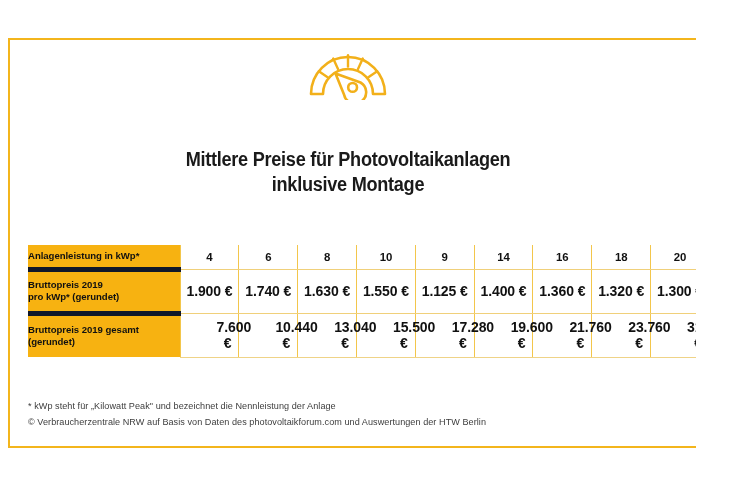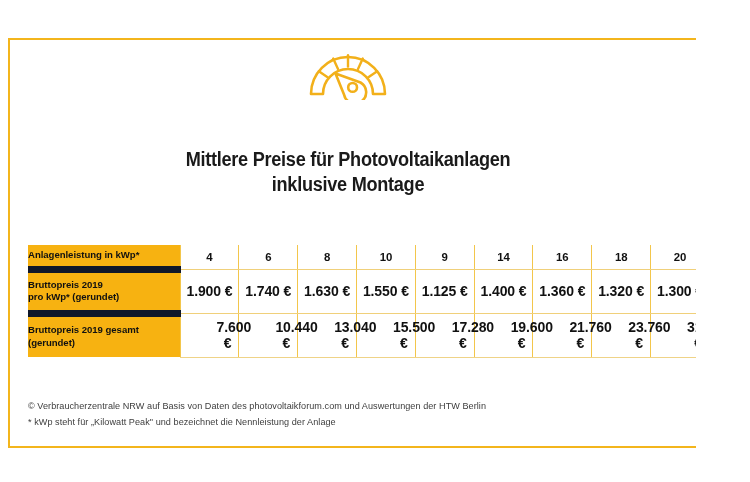--- a/index.html
+++ b/index.html
@@ -78,21 +78,21 @@
   
   td.lbl {
     width: 152px;
     background: #F7B211;
     color: #111111;
     font-weight: bold;
     font-size: 9.6px;
     line-height: 12.5px;
     letter-spacing: -0.05px;
     padding: 4px 0 4px 9px;
-    border-top: 7px solid #0f172a;
+    border-top: 5px solid #0f172a;
     border-bottom: 2px solid #ffffff;
     white-space: pre-line;
   }
   tr.head td.lbl { border-top: 0; }
   tr.last td.lbl { border-bottom: 0; }
   
   td.val {
     width: 58.8px;
     text-align: center;
     font-size: 14px;
@@ -189,17 +189,17 @@
           <td class="val">19.600 €</td>
           <td class="val">21.760 €</td>
           <td class="val">23.760 €</td>
           <td class="val lastcol">31.653 €</td>
         </tr>
       </tbody>
     </table>
   </div>
 
   <div id="notes">
+    <div>* kWp steht für „Kilowatt Peak" und bezeichnet die Nennleistung der Anlage</div>
     <div>© Verbraucherzentrale NRW auf Basis von Daten des photovoltaikforum.com und Auswertungen der HTW Berlin</div>
-    <div>* kWp steht für „Kilowatt Peak" und bezeichnet die Nennleistung der Anlage</div>
   </div>
 
 </div>
 
 </body></html>

